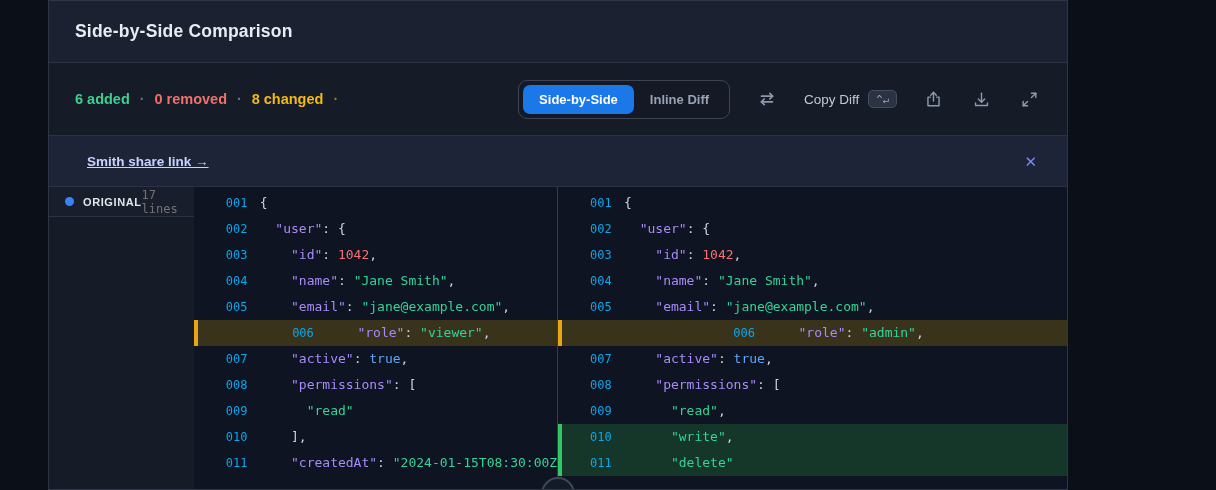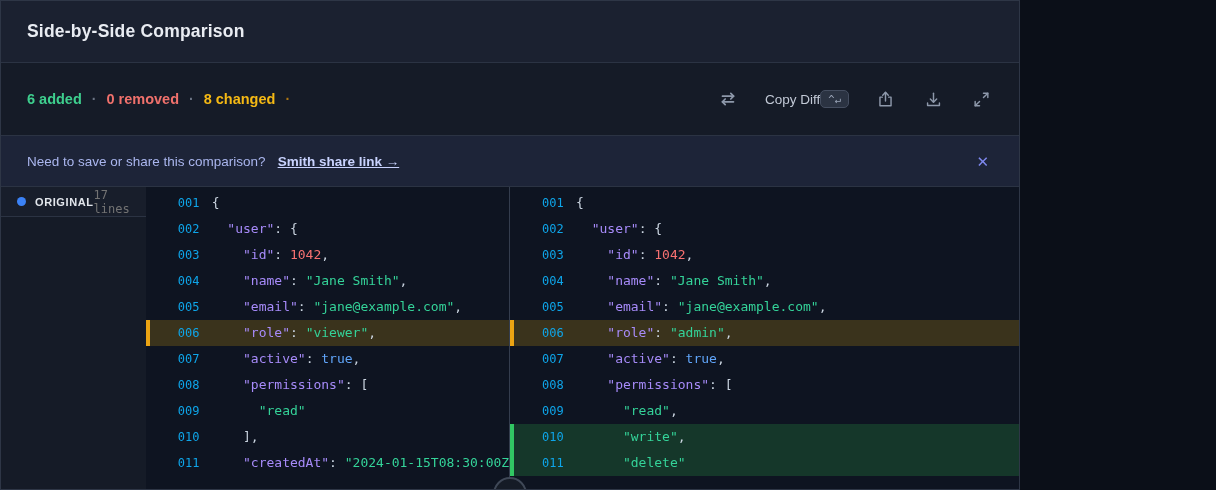--- a/index.html
+++ b/index.html
@@ -6,21 +6,21 @@
     --accent-blue:#1a78e8; --added-green:#3ecf8e; --removed-red:#f0716c;
     --changed-amber:#f5b914; --note-orange:#e8930f;
     --original-dot:#3b82f6; --modified-dot:#b44ce8;
     --syntax-key:#a78bfa; --syntax-string:#34d399; --syntax-number:#f87171;
     --syntax-boolean:#60a5fa; --syntax-punct:#cbd5e1;
     --changed-border:#eba413; --added-border:#31c763;
   }
   *{margin:0;padding:0;box-sizing:border-box;}
   html,body{background:#0b0f18;}
   body{font-family:"Liberation Sans",sans-serif;}
-  .app{width:1020px;height:490px;background:#151b27;border:1px solid #2e3646;overflow:hidden;display:flex;flex-direction:column;}
+  .app{width:1020px;height:490px;background:#151b27;border:1px solid #2e3646;overflow:hidden;display:flex;flex-direction:column;margin-left:48px;}
 
   
   .hdr{height:62px;flex:0 0 62px;background:#1b2130;border-bottom:1px solid #2b3343;display:flex;align-items:center;padding:0 26px;}
   .hdr h1{font-size:17.5px;font-weight:bold;color:#e9ecf2;letter-spacing:.2px;}
 
   
   .tbar{height:73px;flex:0 0 73px;background:#151b27;border-bottom:1px solid #2b3343;display:flex;align-items:center;justify-content:space-between;padding:0 26px;}
   .stats{display:flex;align-items:baseline;gap:10px;}
   .stat{font-size:14.5px;font-weight:bold;}
   .stat.added{color:var(--added-green);}
@@ -28,42 +28,42 @@
   .stat.changed{color:var(--changed-amber);}
   .dotsep{color:#6b7484;font-size:14px;font-weight:bold;}
   .dotsep.orange{color:#b07711;}
   .note{font-size:13px;color:var(--note-orange);}
   .controls{display:flex;align-items:center;gap:25px;}
   .seg{display:flex;align-items:center;background:#141925;border:1px solid #3d4554;border-radius:9px;padding:4px;}
   .seg .opt{border:none;background:transparent;color:#98a2b3;font-family:inherit;font-size:13px;font-weight:600;padding:7px 16px;border-radius:7px;cursor:pointer;}
   .seg .opt.active{background:var(--accent-blue);color:#ffffff;font-weight:bold;}
   .iconbtn{background:none;border:none;color:#8e99ab;cursor:pointer;display:flex;align-items:center;padding:2px;}
   .iconbtn svg{display:block;}
-  .copybtn{background:none;border:none;display:flex;align-items:center;cursor:pointer;}
+  .copybtn{background:none;border:none;display:flex;align-items:center;gap:9px;cursor:pointer;}
   .copybtn .lbl{color:#c2c9d6;font-family:inherit;font-size:13.5px;}
   .kbd{display:inline-flex;align-items:center;padding:3px 7px;border-radius:5px;background:#2b3342;border:1px solid #454e60;font-family:"DejaVu Sans Mono",monospace;font-size:10.5px;color:#9ba5b8;line-height:1;}
 
   
   .banner{height:51px;flex:0 0 51px;background:#1d2438;border-bottom:1px solid #2b3343;display:flex;align-items:center;padding:0 26px;}
   .banner .msg{color:#aab6ee;font-size:13.5px;}
   .banner .link{color:#c9d3fe;font-size:13.5px;font-weight:bold;text-decoration:underline;margin-left:12px;cursor:pointer;}
   .banner .close{margin-left:auto;background:none;border:none;color:#7e88ee;font-size:15px;cursor:pointer;line-height:1;padding:4px;}
 
   
   .diff-body{flex:1;display:flex;position:relative;min-height:0;}
   .panel{width:50%;display:flex;flex-direction:row;min-width:0;}
   .panel.left{border-right:1px solid #343d4e;}
   .phead{height:30px;flex:0 0 30px;background:#181e2b;border-bottom:1px solid #2b3343;display:flex;align-items:center;padding:0 16px;}
   .pdot{width:9px;height:9px;border-radius:50%;margin-right:9px;flex:0 0 9px;}
   .pname{font-size:11px;font-weight:bold;color:#e2e6ec;letter-spacing:.6px;}
   .plines{margin-left:auto;font-family:"DejaVu Sans Mono",monospace;font-size:12px;color:#737373;}
   .codearea{flex:1;background:#0e1421;overflow:hidden;padding-top:3px;font-family:"DejaVu Sans Mono",monospace;font-size:13px;}
   .line{display:flex;height:26px;line-height:26px;border-left:4px solid transparent;padding-left:28px;white-space:pre;}
   .line .ln{width:24px;flex:0 0 24px;margin-right:10px;color:#0ea5e9;font-size:12px;}
-  .line.changed{background:#3a331c;border-left-color:var(--changed-border);}
+  .line.changed{background:#3a331c;border-left-color:var(--changed-border);justify-content:center;}
   .line.added{background:#15372a;border-left-color:var(--added-border);}
   .tok-k{color:var(--syntax-key);}
   .tok-p{color:var(--syntax-punct);}
   .tok-s{color:var(--syntax-string);}
   .tok-n{color:var(--syntax-number);}
   .tok-b{color:var(--syntax-boolean);}
   .tok-w{color:var(--syntax-punct);}
 
   .sync-knob{position:absolute;left:50%;bottom:-22px;transform:translateX(-50%);width:34px;height:34px;border-radius:50%;background:#151b26;border:2px solid #3f4857;cursor:pointer;z-index:3;}
 </style>
@@ -80,20 +80,24 @@
     <div class="stats">
       <span class="stat added">6 added</span>
       <span class="dotsep">·</span>
       <span class="stat removed">0 removed</span>
       <span class="dotsep">·</span>
       <span class="stat changed">8 changed</span>
       <span class="dotsep orange">·</span>
     </div>
 
     <div class="controls">
+      <div class="seg">
+        <button class="opt active">Side-by-Side</button>
+        <button class="opt">Inline Diff</button>
+      </div>
 
       <button class="iconbtn" title="Swap">
         <span>
           <svg width="20" height="20" viewBox="0 0 20 20" fill="none" stroke="currentColor" stroke-width="1.7" stroke-linecap="round" stroke-linejoin="round">
             <path d="M4.5 7.2h11"></path>
               <path d="M12.8 4.4l2.8 2.8-2.8 2.8"></path>
             <path d="M15.5 12.8h-11"></path>
               <path d="M7.2 10l-2.8 2.8 2.8 2.8"></path>
           </svg>
         </span>
@@ -131,21 +135,20 @@
               <path d="M20 4l-5.5 5.5"></path>
             <path d="M9.5 20H4v-5.5"></path>
               <path d="M4 20l5.5-5.5"></path>
           </svg>
         </span>
       </button>
     </div>
   </div>
 
   <div class="banner">
-    <span class="msg">Need to save or share this comparison?</span>
     <a class="link">Smith share link →</a>
     <button class="close">
       <span>✕</span>
     </button>
   </div>
 
   <div class="diff-body">
 
     <div class="panel left">
       <div class="phead">

